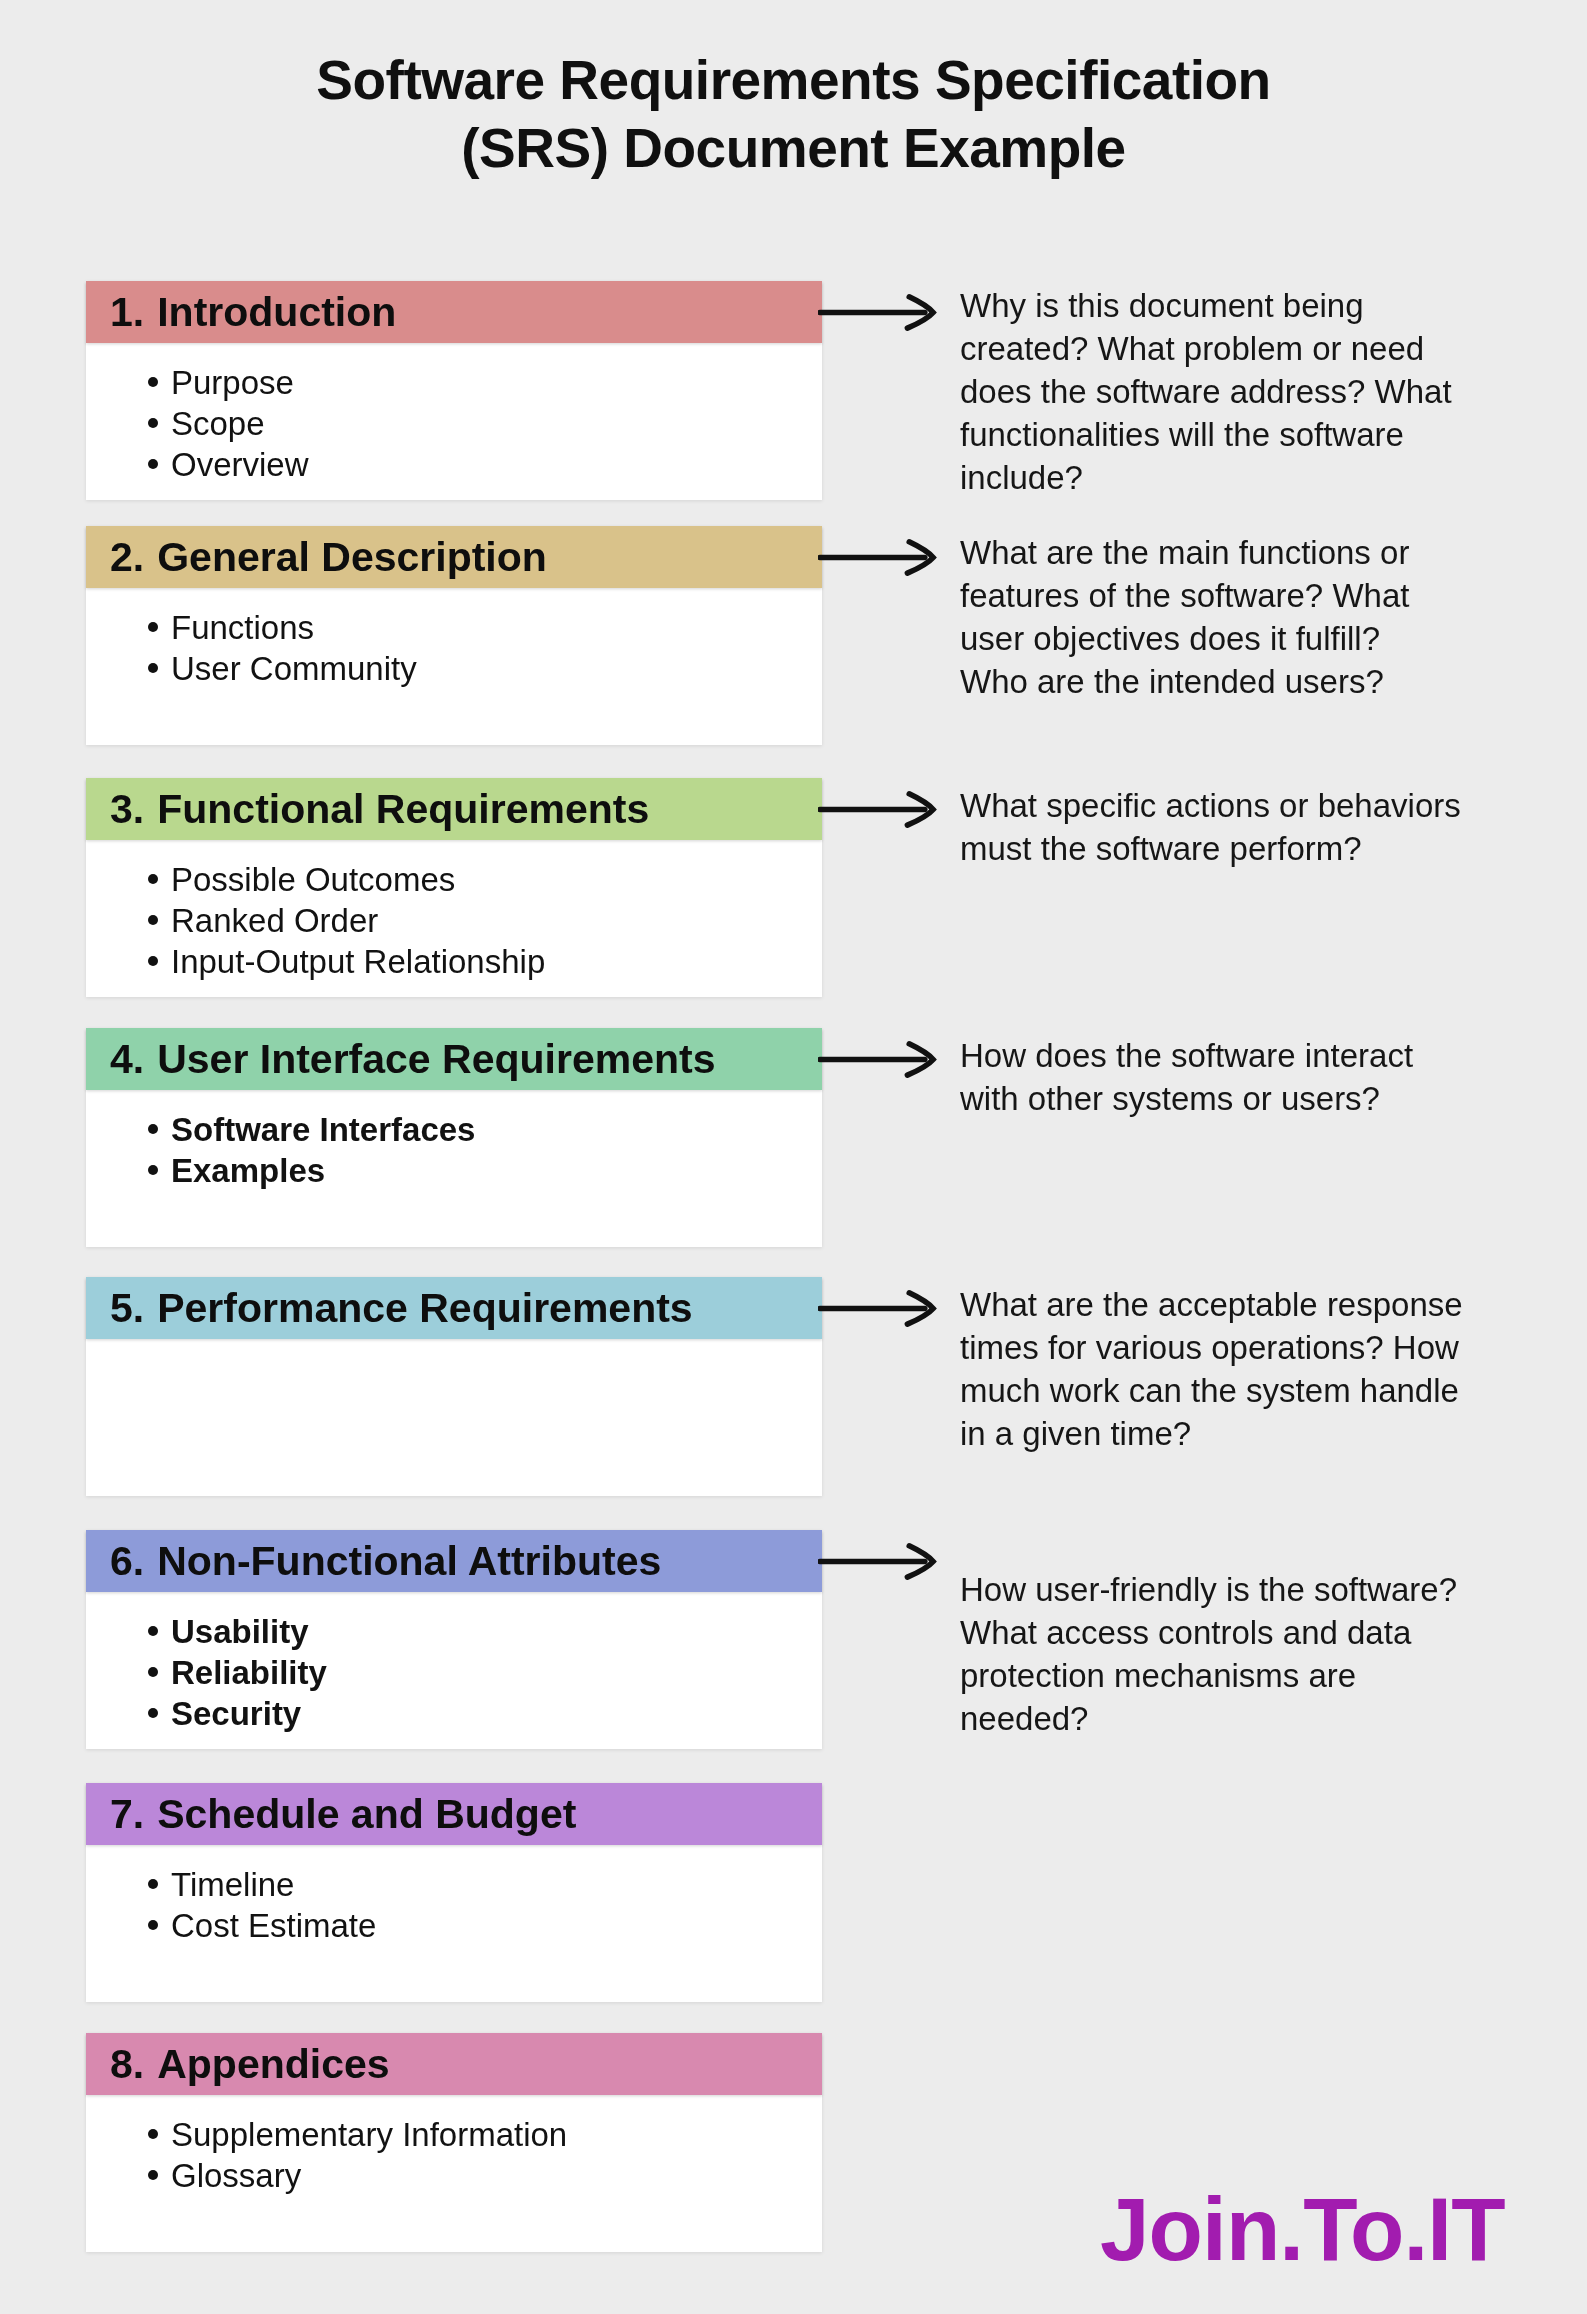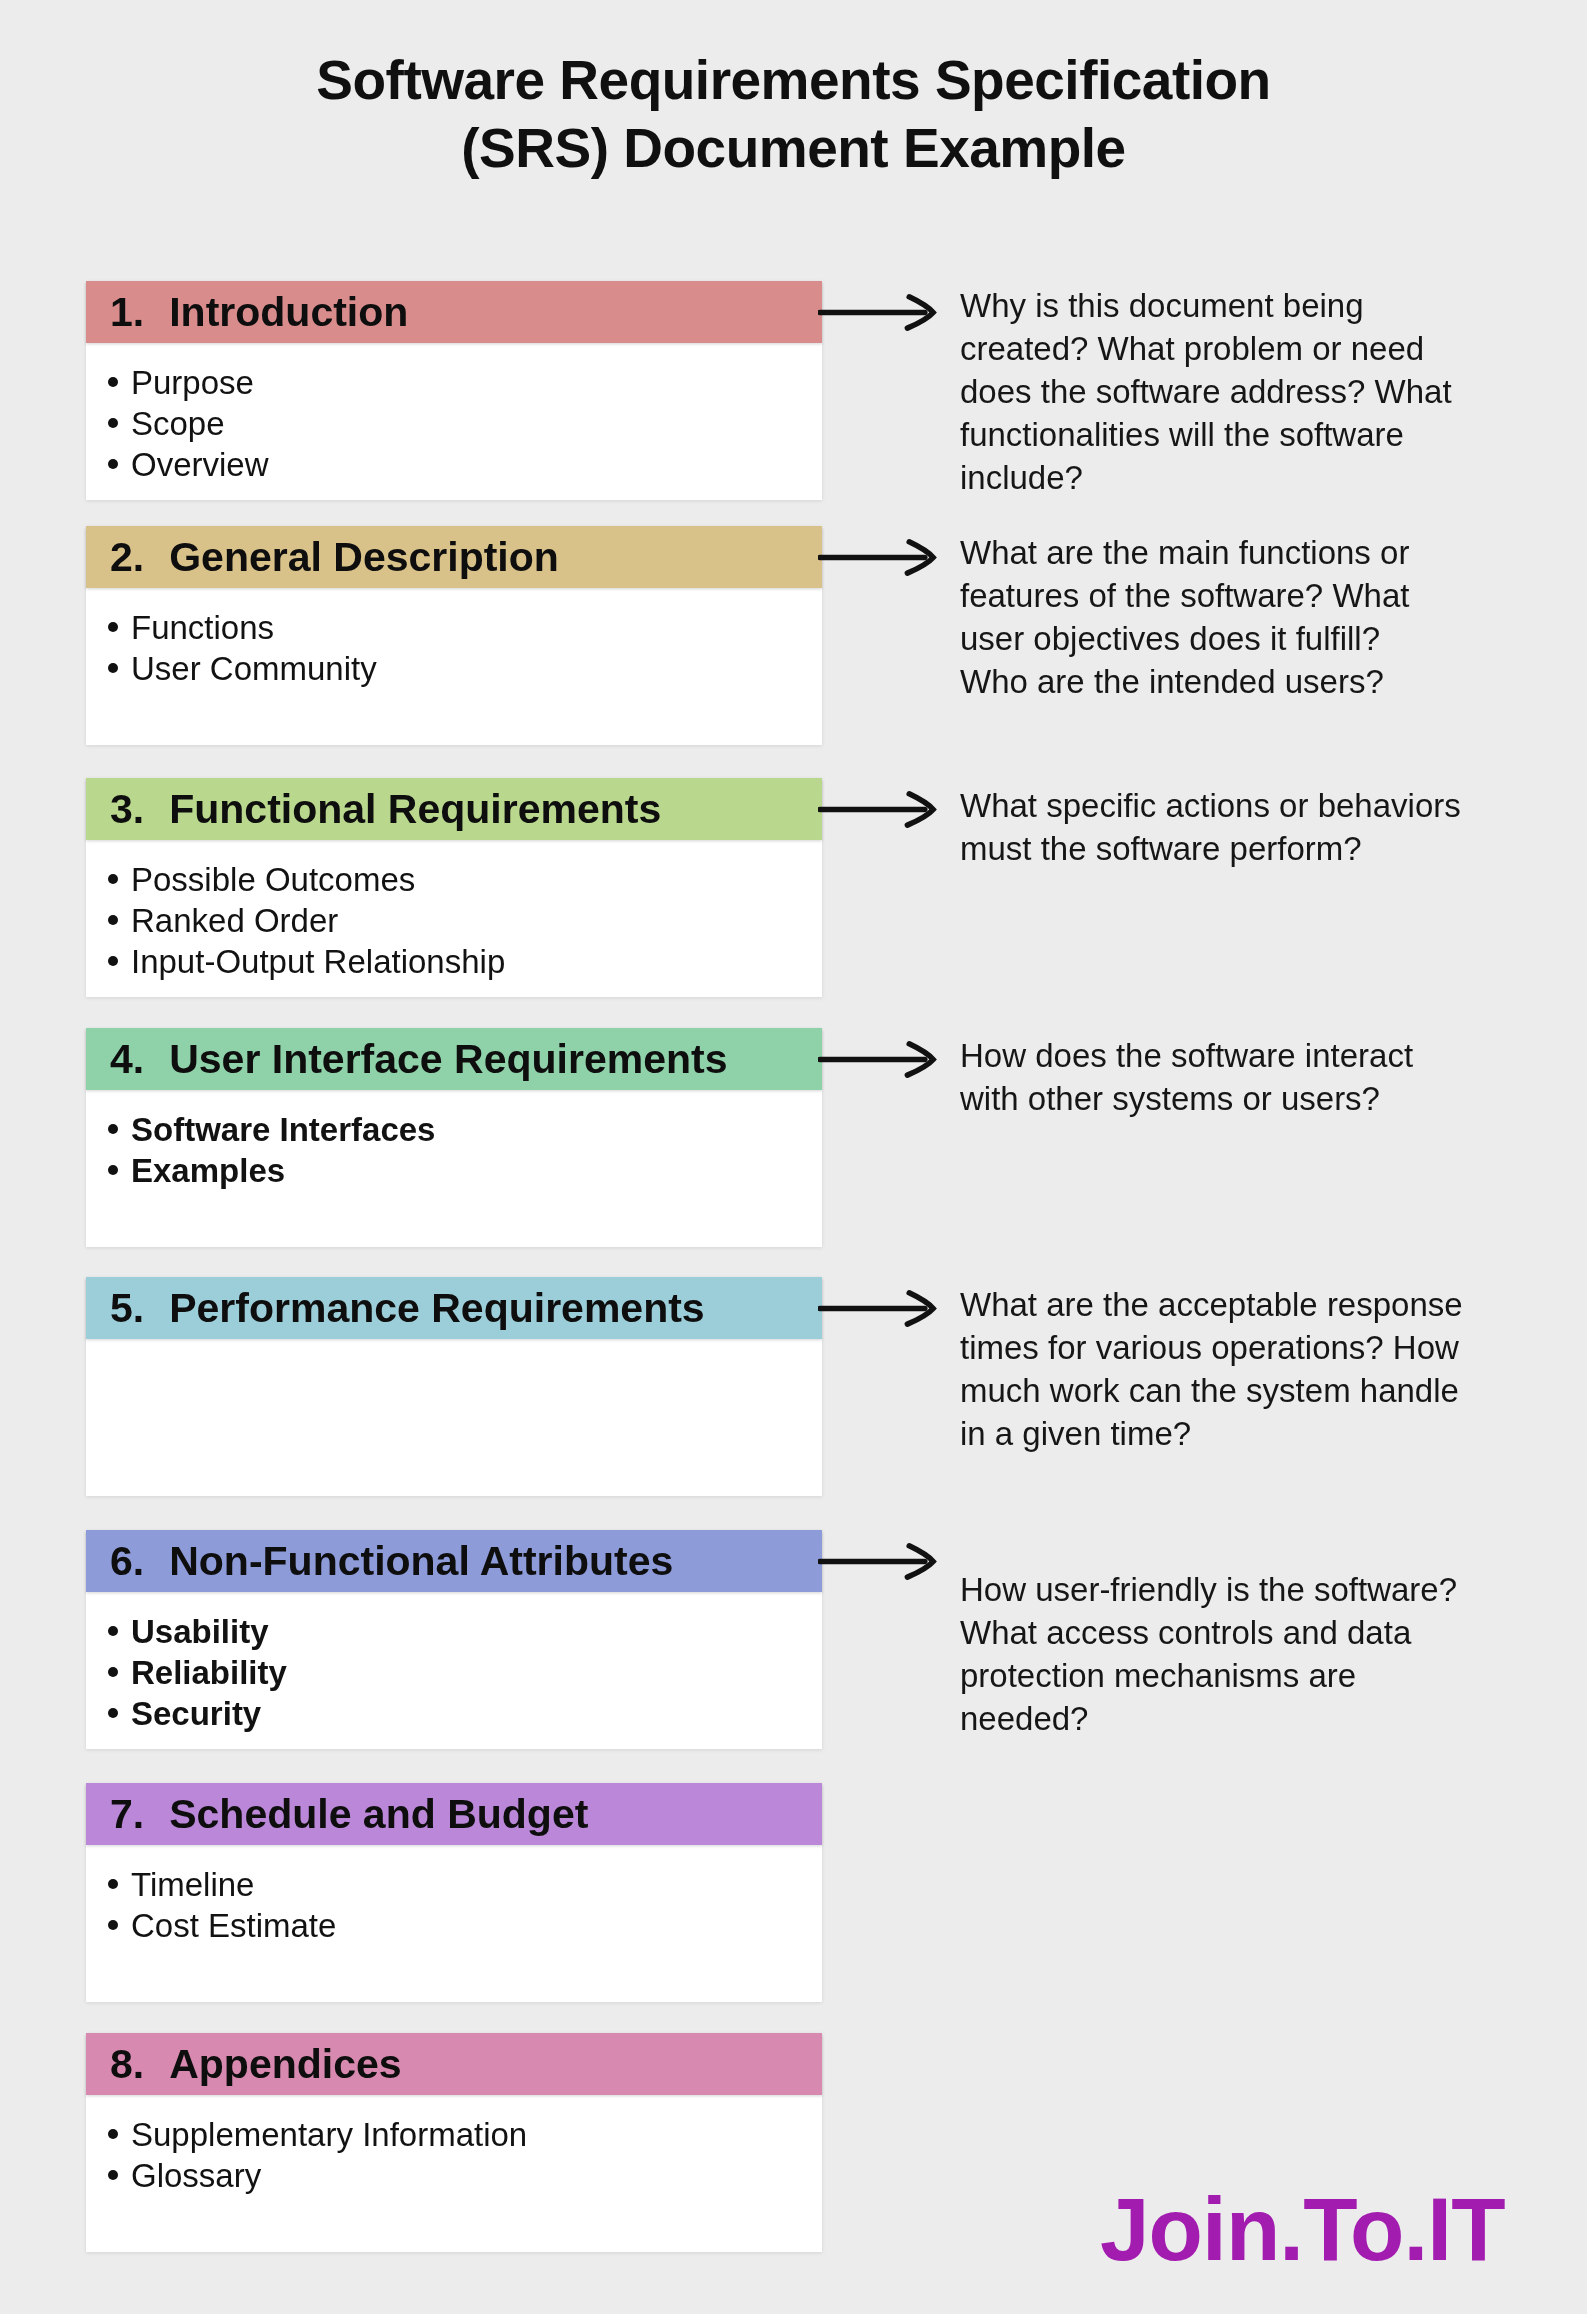--- a/index.html
+++ b/index.html
@@ -38,22 +38,22 @@
   .card-header {
     height: 62px;
     display: flex;
     align-items: center;
     padding-left: 24px;
     font-size: 41px;
     font-weight: 700;
     color: #0E0E0E;
     box-shadow: 0 1.8px 2.8px rgba(0,0,0,0.16);
   }
-  .card-header .sec-title { margin-left: 25px; }
-  .card-body { padding: 18.5px 18.5px 0 0; }
+  .card-header .sec-title { margin-left: 13px; }
+  .card-body { padding: 18.5px 18.5px 0 0; margin-left: 40px; }
   .bullets { list-style: none; }
   .bullets li {
     position: relative;
     padding-left: 45px;
     font-size: 33px;
     line-height: 41px;
     color: #121212;
   }
   .bullets li::before {
     content: "";

